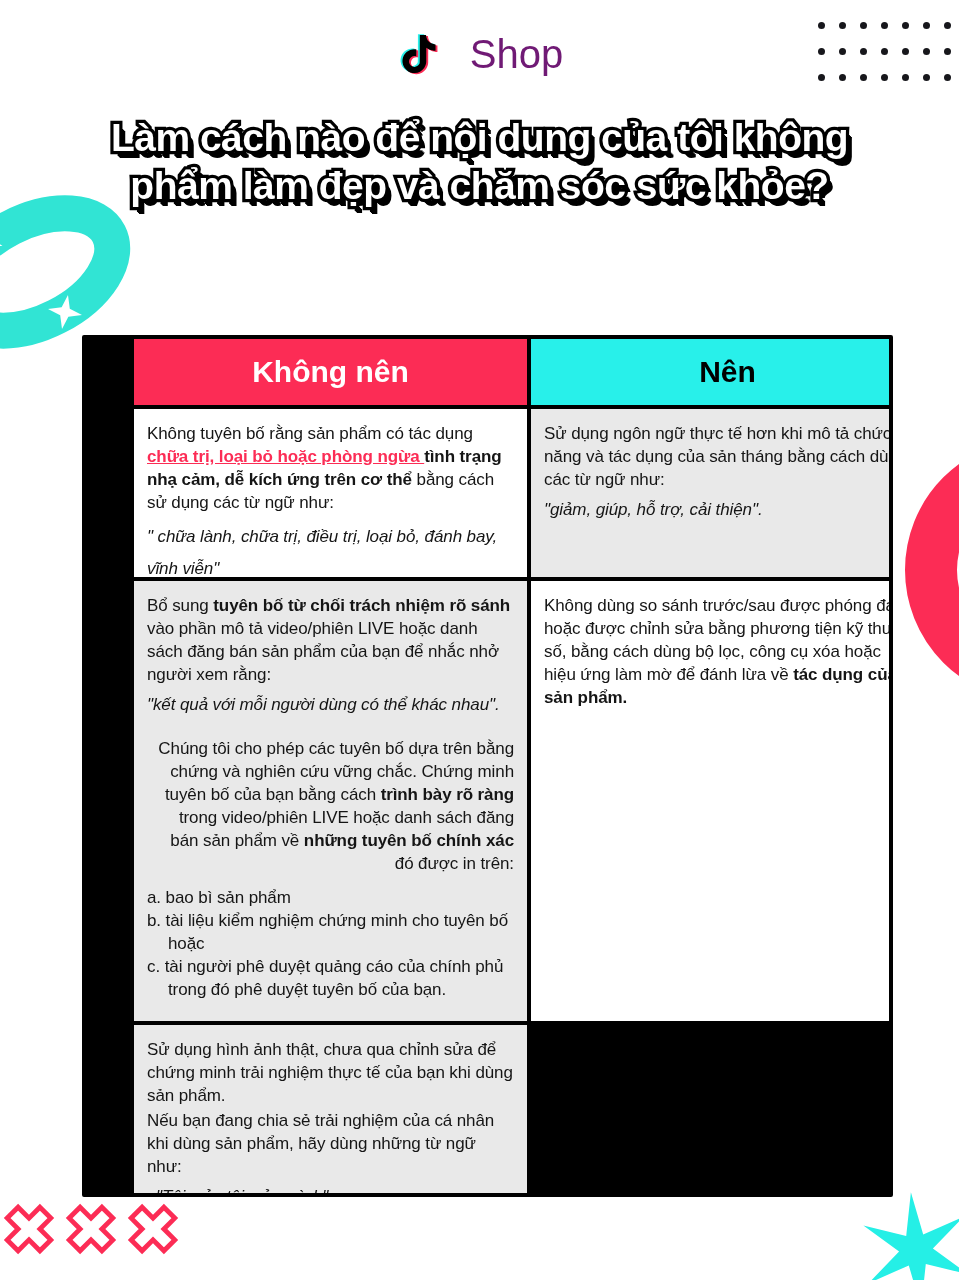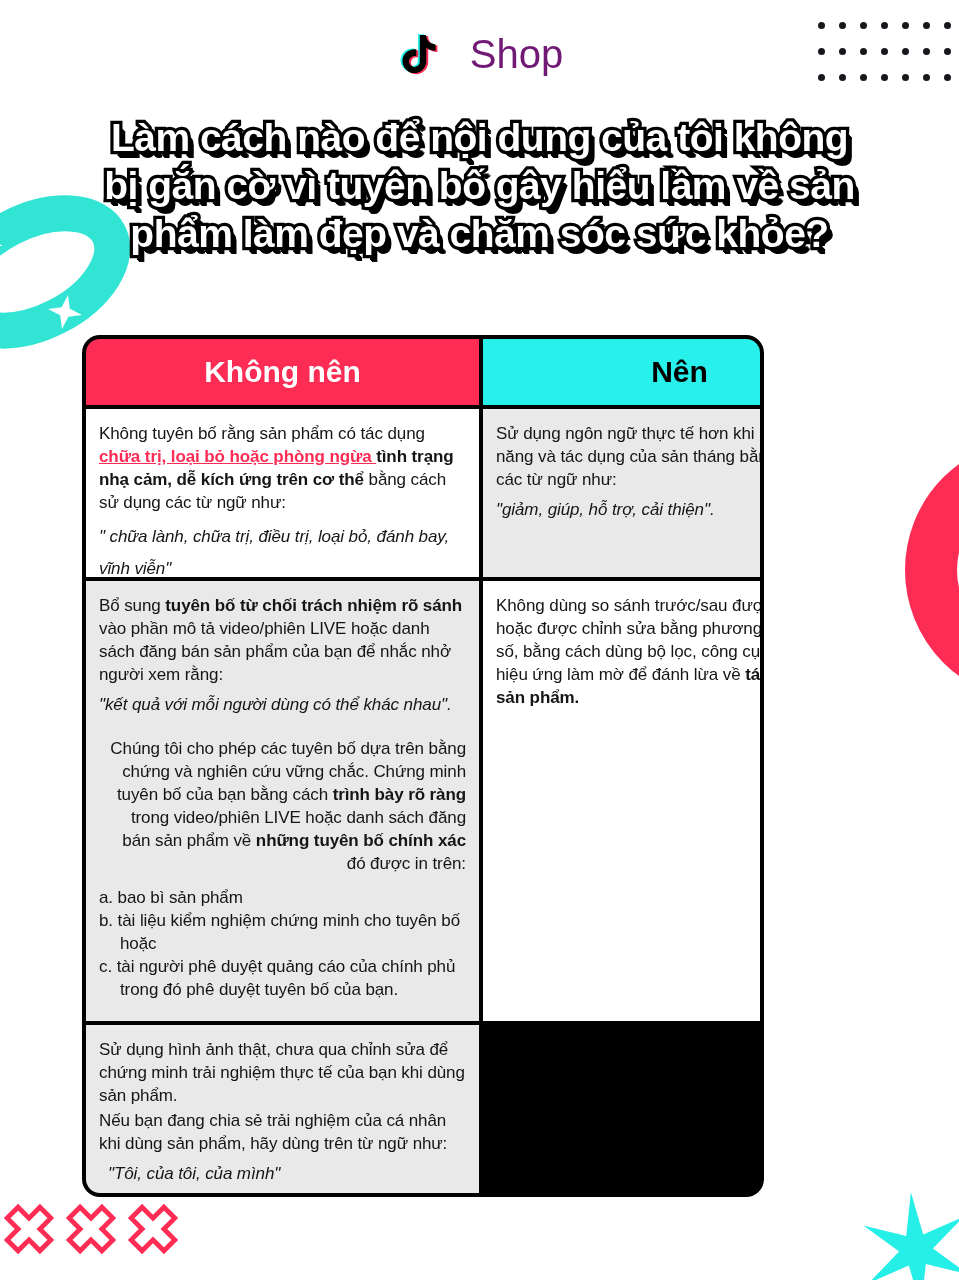--- a/index.html
+++ b/index.html
@@ -28,24 +28,24 @@
 
   
   .deco{position:absolute;z-index:0;}
   .deco svg{display:block;}
   .teal-ring{left:-62px;top:190px;}
   .pink-ring{left:905px;top:438px;}
   .x-marks{left:2px;top:1202px;display:flex;gap:8px;z-index:1;}
   .starburst{left:838px;top:1190px;z-index:1;}
 
   
-  .table{position:absolute;left:82px;top:335px;width:682px;height:862px;z-index:2;
-         background:#000;border:4px solid #000;border-radius:18px;overflow:hidden;
+  .table{position:absolute;left:82px;top:335px;width:811px;height:862px;z-index:2;
+         background:#000;border:4px solid #000;border-radius:2px;overflow:hidden;
          display:grid;grid-template-columns:393px 393px;grid-template-rows:66px 168px 440px 1fr;
-         gap:4px;box-sizing:border-box;}
+         gap:4px;box-sizing:border-box;padding-left:48px;}
   .hdr{display:flex;align-items:center;justify-content:center;font-weight:bold;font-size:30px;}
   .hdr.dont{background:var(--red);color:#fff;}
   .hdr.do{background:var(--cyan);color:#000;}
   .cell{padding:13px 13px;font-size:17px;line-height:23px;color:#151515;letter-spacing:-0.1px;
         overflow:hidden;}
   .cell.dont{background:#ffffff;}
   .cell.do{background:var(--cell_gray);}
   .b{font-weight:bold;}
   .red-u{color:var(--red);font-weight:bold;text-decoration:underline;}
   .quote{font-style:italic;margin-top:7px;}
@@ -91,21 +91,20 @@
       <span class="dot"></span>
       <span class="dot"></span>
       <span class="dot"></span>
       <span class="dot"></span>
       <span class="dot"></span>
       <span class="dot"></span>
     </div>
 
   <h1 class="title" style="margin:0;">
     <span>Làm cách nào để nội dung của tôi không</span>
-    <span>bị gắn cờ vì tuyên bố gây hiểu lầm về sản</span>
     <span>phẩm làm đẹp và chăm sóc sức khỏe?</span>
   </h1>
 
   <div class="deco teal-ring">
     <svg width="195" height="165" viewBox="0 0 195 165">
       <ellipse cx="96" cy="82" rx="84" ry="50" fill="none" stroke="var(--deco_teal)" stroke-width="36" transform="rotate(-27 96 82)"></ellipse>
       <path transform="translate(50,52) rotate(15)" fill="#fff" d="M0,-15 L3.6,-3.6 L15,0 L3.6,3.6 L0,15 L-3.6,3.6 L-15,0 L-3.6,-3.6 Z"></path>
       <path transform="translate(127,122) rotate(10) scale(1.15)" fill="#fff" d="M0,-15 L3.6,-3.6 L15,0 L3.6,3.6 L0,15 L-3.6,3.6 L-15,0 L-3.6,-3.6 Z"></path>
     </svg>
   </div>
@@ -157,18 +156,18 @@
         <div class="li"><span>b.</span> <span>tài liệu kiểm nghiệm chứng minh cho tuyên bố hoặc</span></div>
         <div class="li"><span>c.</span> <span>tài người phê duyệt quảng cáo của chính phủ trong đó phê duyệt tuyên bố của bạn.</span></div>
       </div>
     </div>
 
     <div class="cell dont">
       <div class="para"><span>Không dùng so sánh trước/sau được phóng đại hoặc được chỉnh sửa bằng phương tiện kỹ thuật số, bằng cách dùng bộ lọc, công cụ xóa hoặc hiệu ứng làm mờ để đánh lừa về </span><span class="b">tác dụng của sản phẩm.</span></div>
     </div>
     <div class="cell do">
       <div class="para">Sử dụng hình ảnh thật, chưa qua chỉnh sửa để chứng minh trải nghiệm thực tế của bạn khi dùng sản phẩm.</div>
-      <div class="para pgap">Nếu bạn đang chia sẻ trải nghiệm của cá nhân khi dùng sản phẩm, hãy dùng trên từ ngữ như:</div>
+      <div class="para pgap">Nếu bạn đang chia sẻ trải nghiệm của cá nhân khi dùng sản phẩm, hãy dùng những từ ngữ như:</div>
       <div class="quote indent">"Tôi, của tôi, của mình"</div>
     </div>
 
   </div>
 </div>
 
 </body></html>

